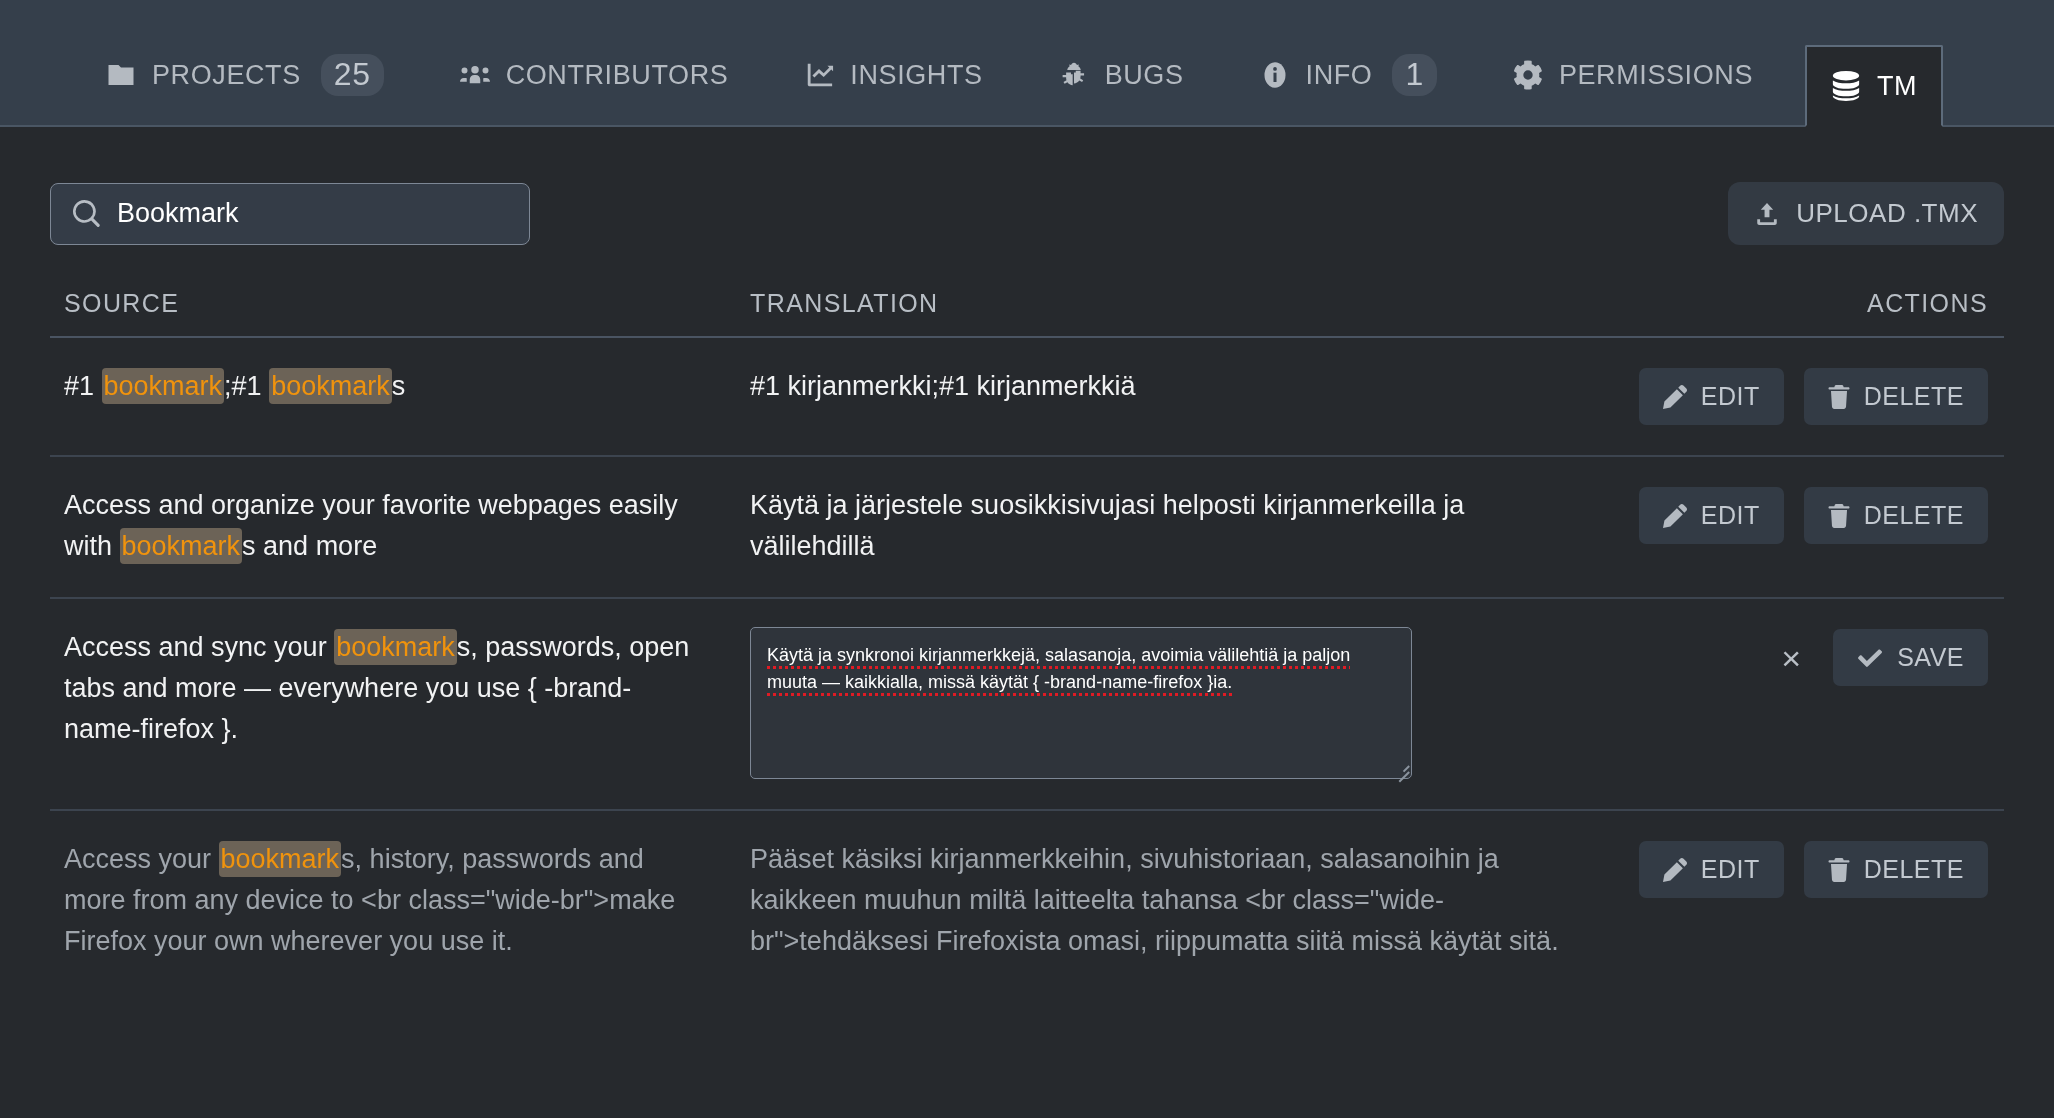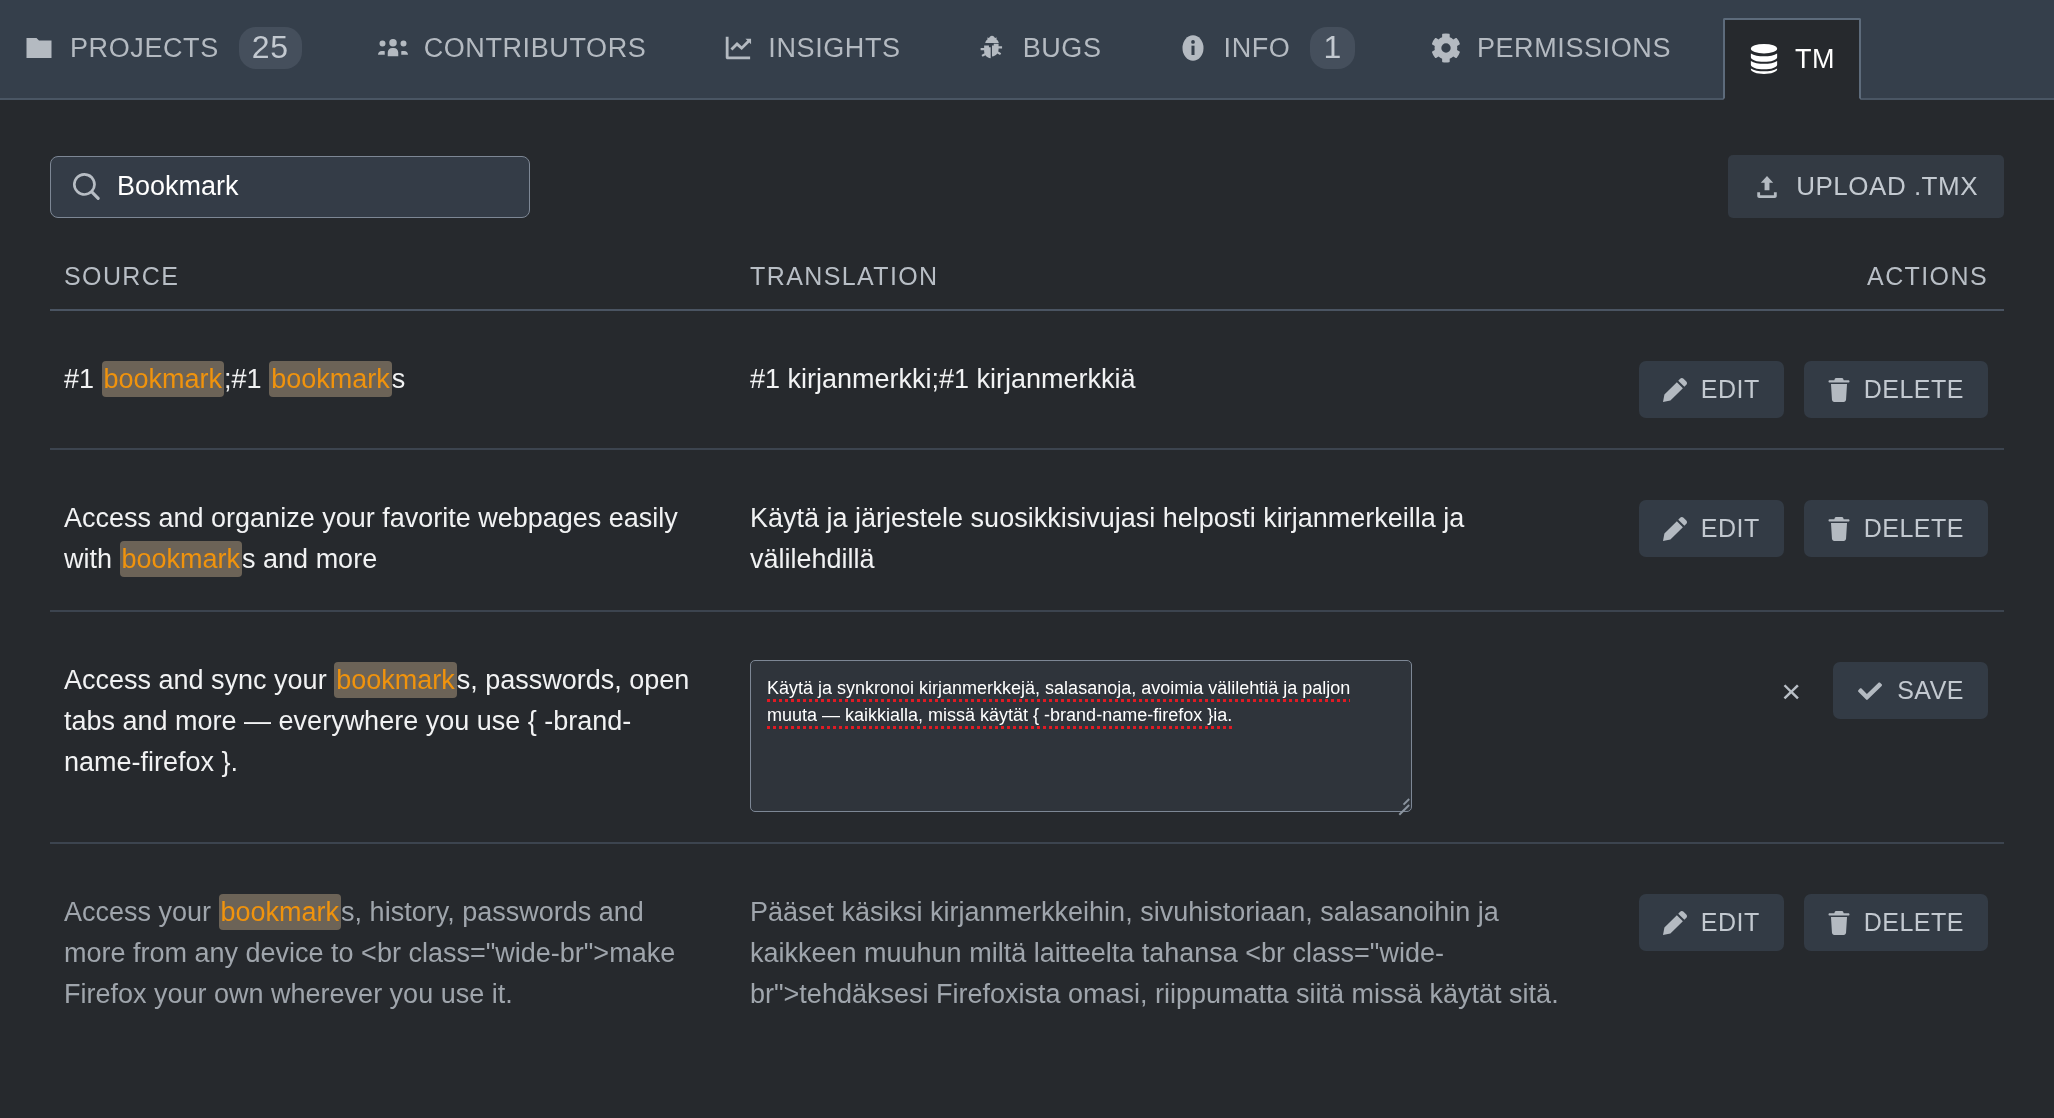--- a/index.html
+++ b/index.html
@@ -7,24 +7,25 @@
     margin: 0; padding: 0;
     width: 2054px; height: 1118px;
     background: #26292d;
     font-family: "Liberation Sans", sans-serif;
     overflow: hidden;
   }
 
   
   .topnav {
     position: relative;
-    height: 100px;
+    height: 127px;
     background: #353f4b;
     display: flex;
     align-items: flex-end;
+    padding-left: 82px;
     border-bottom: 2px solid #4a5664;
   }
   .nav-item {
     display: flex;
     align-items: center;
     gap: 16px;
     height: 100px;
     padding: 0 24px;
     color: #b4bac1;
     font-size: 27px;
@@ -95,21 +96,21 @@
   }
   .upload-btn {
     display: flex;
     align-items: center;
     gap: 16px;
     background: #333a43;
     color: #c3c9d0;
     font-size: 26px;
     letter-spacing: 0.5px;
     border: none;
-    border-radius: 5px;
+    border-radius: 12px;
     padding: 16px 26px;
     cursor: pointer;
     font-family: inherit;
     white-space: nowrap;
   }
   .upload-btn .ico { display:flex; color:#b4bac1; }
 
   
   .tmtable { width: 100%; margin-top: 44px; }
   .thead {
@@ -126,21 +127,20 @@
   }
   .col-source { width: 700px; flex: none; padding-left: 14px; }
   .col-trans  { width: 860px; flex: none; }
   .col-actions{ flex: 1; text-align: right; padding-right: 16px;}
 
   .trow {
     display: flex;
     align-items: flex-start;
     border-bottom: 2px solid #3c444f;
     padding: 28px 0 30px;
-    margin-top: 20px;
   }
   .trow:last-child { border-bottom: none; }
   .cell-source, .cell-trans {
     font-size: 27px;
     line-height: 1.52;
     color: #f1f2f3;
   }
   .cell-source { width: 700px; flex: none; padding-left: 14px; padding-right: 60px; }
   .cell-trans  { width: 860px; flex: none; padding-right: 40px; }
   .cell-actions{

